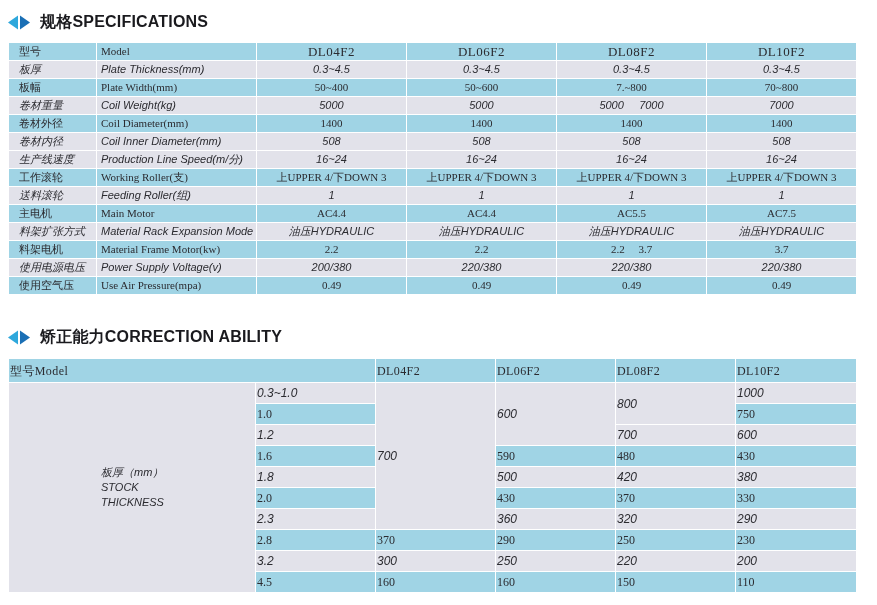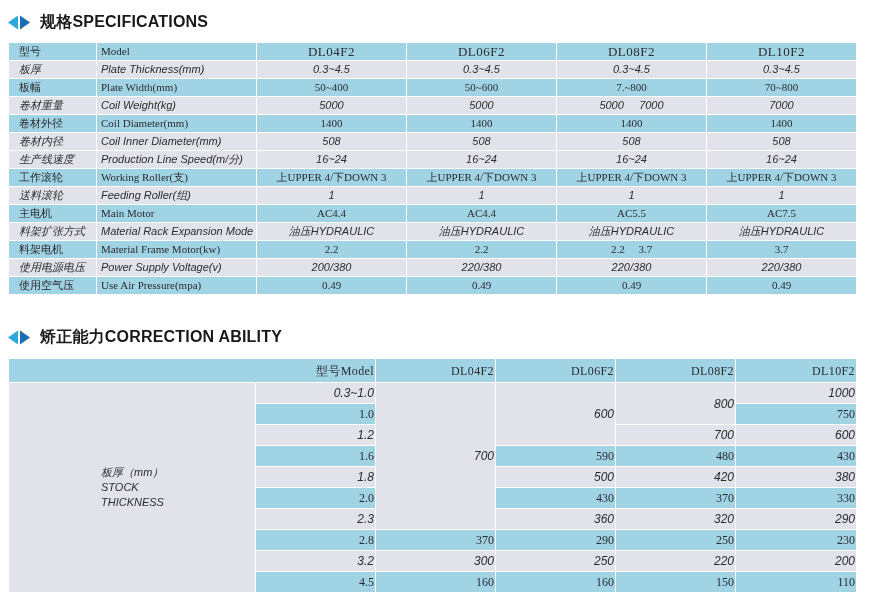--- a/index.html
+++ b/index.html
@@ -28,21 +28,21 @@
   .spec-table { width:848px; margin-top:9px; }
   .spec-table td { height:15px; font-size:11px; line-height:1; }
   td.spec-zh  { text-align:left; padding-left:10px; }
   td.spec-en  { text-align:left; padding-left:4px; }
   td.spec-val { text-align:center; }
   td.model-name { font-size:13px; letter-spacing:0.5px; }
 
   
   .corr-wrap { margin-top:10px; }
   .corr-table { width:848px; }
-  .corr-table td { font-size:12px; text-align:right; line-height:1; }
+  .corr-table td { font-size:12px; text-align:left; line-height:1; }
   td.corr-head { height:21px; letter-spacing:0.4px; }
   td.corr-thick, td.corr-val { height:18px; }
   td.corr-rowlabel {
     text-align:left; padding-left:92px; font-size:11px;
     line-height:1.35; white-space:normal;
   }
 
   .spacer-between-sections { height:20px; }
 </style>
 </head>

